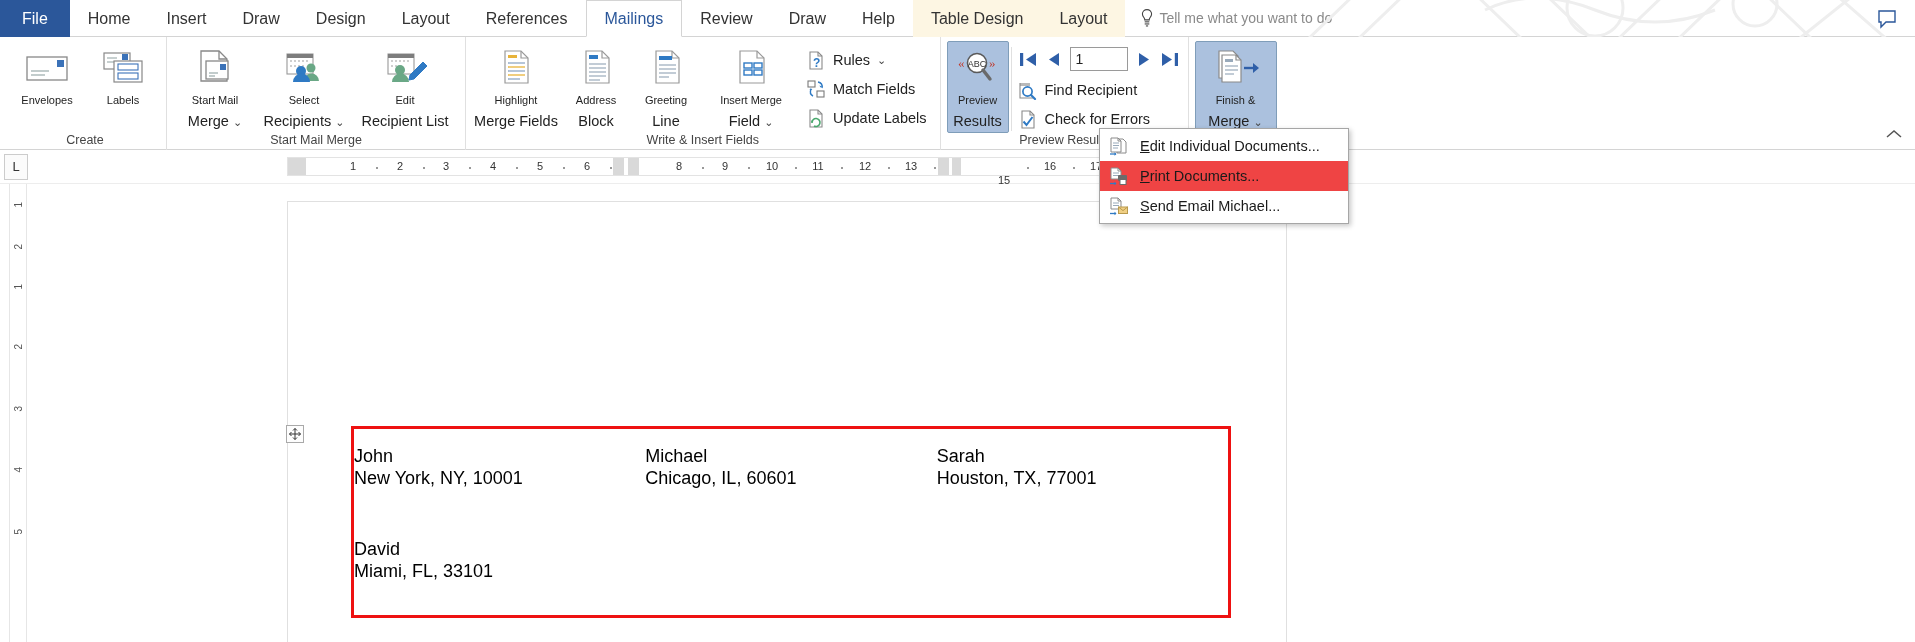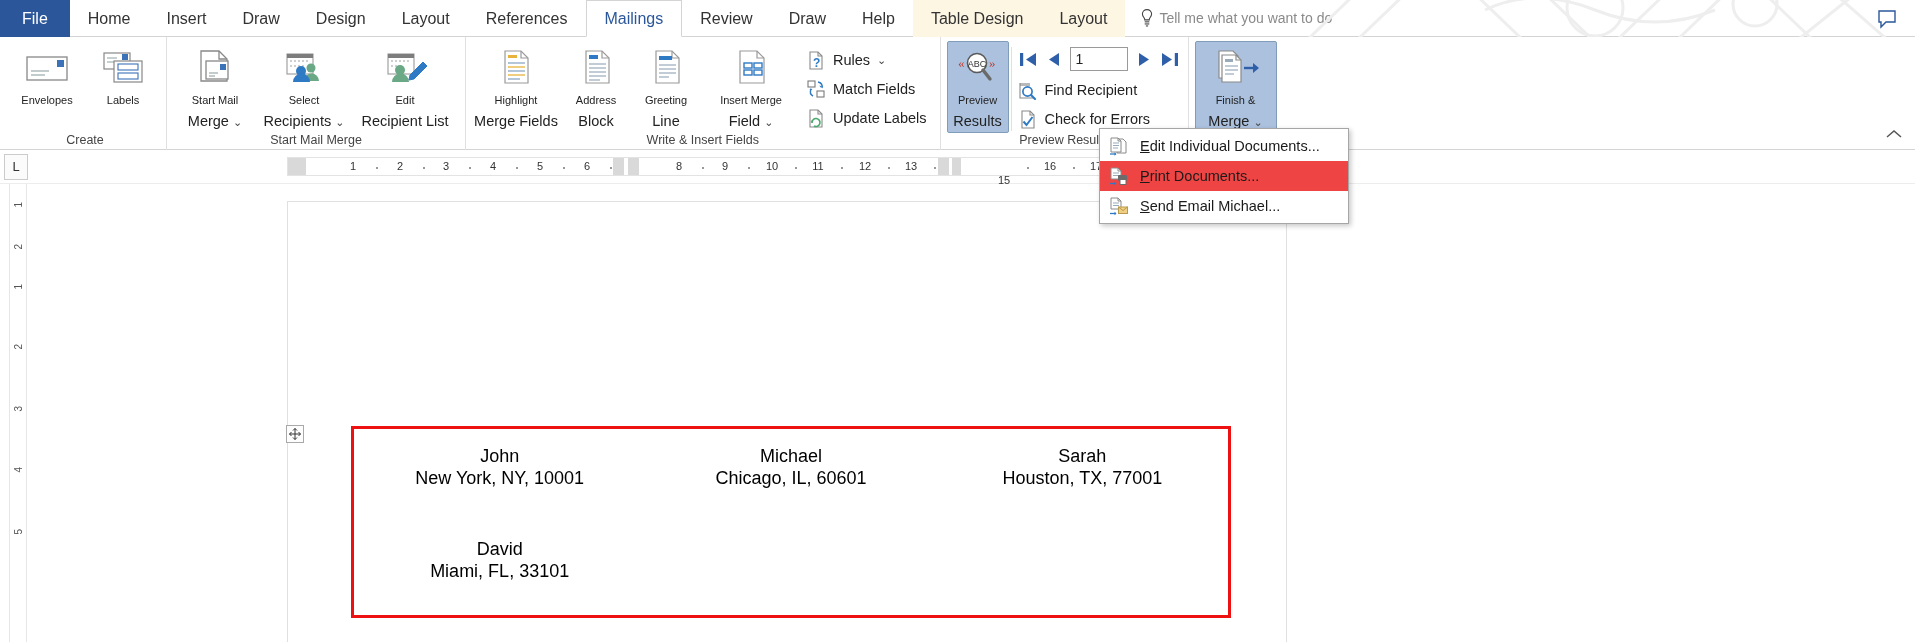--- a/index.html
+++ b/index.html
@@ -242,21 +242,20 @@
     left: 351px; top: 242px;
     width: 880px; height: 192px;
     border: 3px solid #ee1111;
     display: grid;
     grid-template-columns: 1fr 1fr 1fr;
     grid-template-rows: 1fr 1fr;
   }
   .cell {
     display: flex;
     flex-direction: column;
-    align-items: center;
     padding-top: 16px;
     font-size: 18px;
     color: #000;
     line-height: 22px;
   }
   .cell .nm { }
   .cell .addr { }
   .leftruler {
     position: absolute;
     left: 9px; top: 0;

